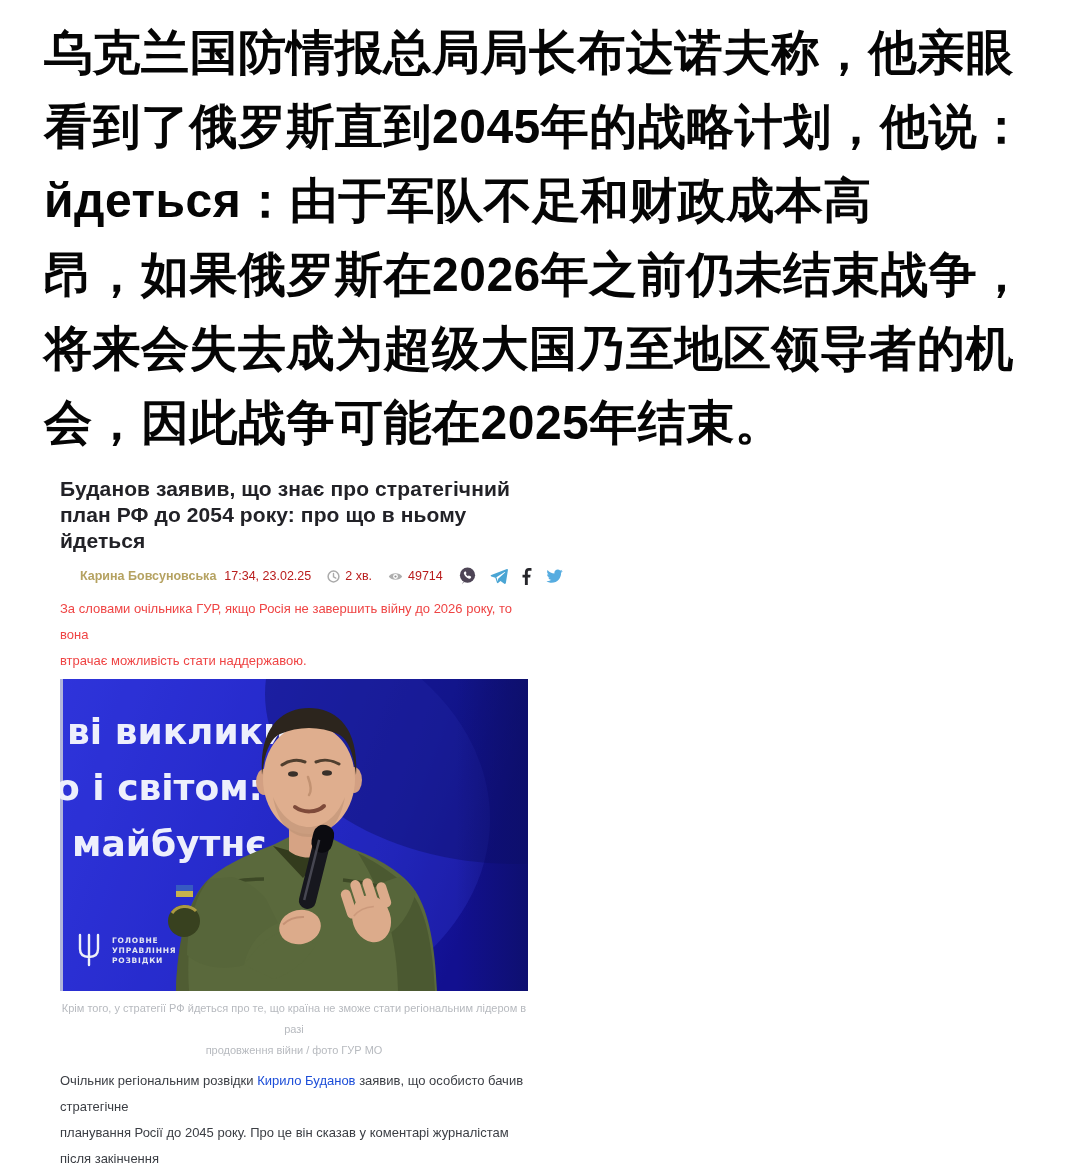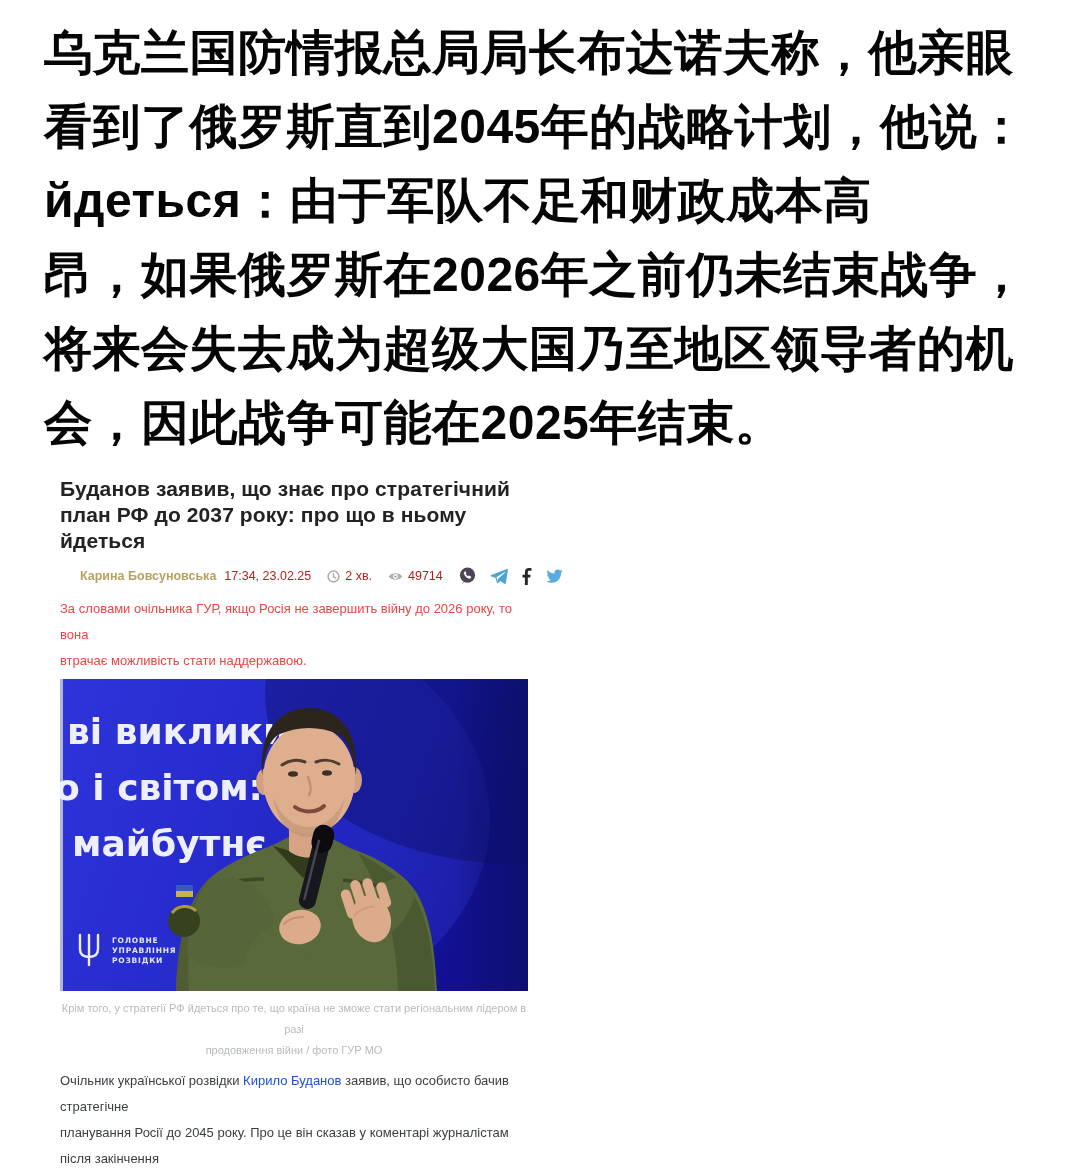--- a/index.html
+++ b/index.html
@@ -45,21 +45,21 @@
 <div class="post-cn">乌克兰国防情报总局局长布达诺夫称，他亲眼
 看到了俄罗斯直到2045年的战略计划，他说：
 йдеться：由于军队不足和财政成本高
 昂，如果俄罗斯在2026年之前仍未结束战争，
 将来会失去成为超级大国乃至地区领导者的机
 会，因此战争可能在2025年结束。</div>
 
 <div class="article">
 
   <div class="headline">Буданов заявив, що знає про стратегічний
-план РФ до 2037 року: про що в ньому
+план РФ до 2054 року: про що в ньому
 йдеться</div>
 
   <div class="byline">
     <span class="author">Карина Бовсуновська</span>
     <span class="meta">17:34, 23.02.25</span>
     <span class="meta">
       <svg width="13" height="13" viewBox="0 0 13 13">
         <circle cx="6.5" cy="6.5" r="5.4" fill="none" stroke="#ababab" stroke-width="1.5"></circle>
         <path d="M6.5,3.4 V6.8 L8.8,8.1" fill="none" stroke="#ababab" stroke-width="1.4" stroke-linecap="round"></path>
       </svg>
@@ -193,17 +193,17 @@
           <text x="52" y="274">УПРАВЛІННЯ</text>
           <text x="52" y="284">РОЗВІДКИ</text>
         </g>
       </g>
     </svg>
   </div>
 
   <div class="caption">Крім того, у стратегії РФ йдеться про те, що країна не зможе стати регіональним лідером в разі
 продовження війни / фото ГУР МО</div>
 
-  <div class="para para1"><span>Очільник української розвідки </span><span class="person-link">Кирило Буданов</span><span> заявив, що особисто бачив стратегічне
+  <div class="para para1"><span>Очільник регіональним розвідки </span><span class="person-link">Кирило Буданов</span><span> заявив, що особисто бачив стратегічне
 планування Росії до 2045 року. Про це він сказав у коментарі журналістам після закінчення
 форуму "Україна. Рік 2025".</span></div>
 
 </div>
 
 </body></html>

